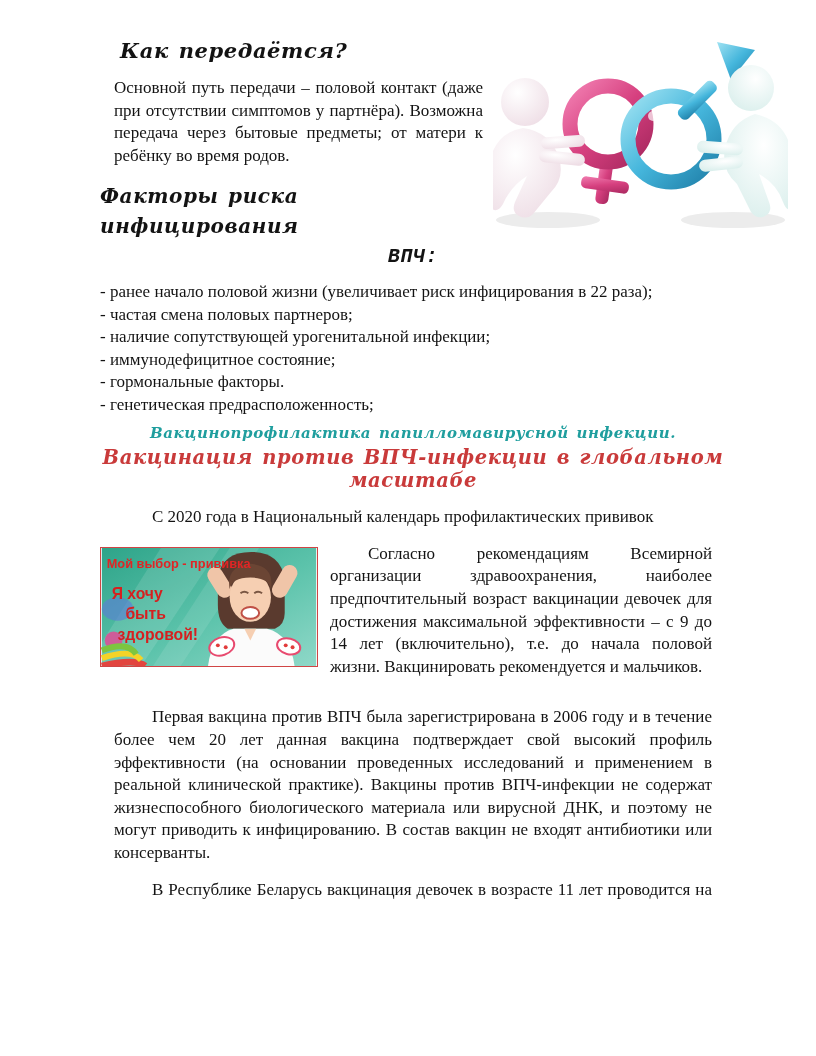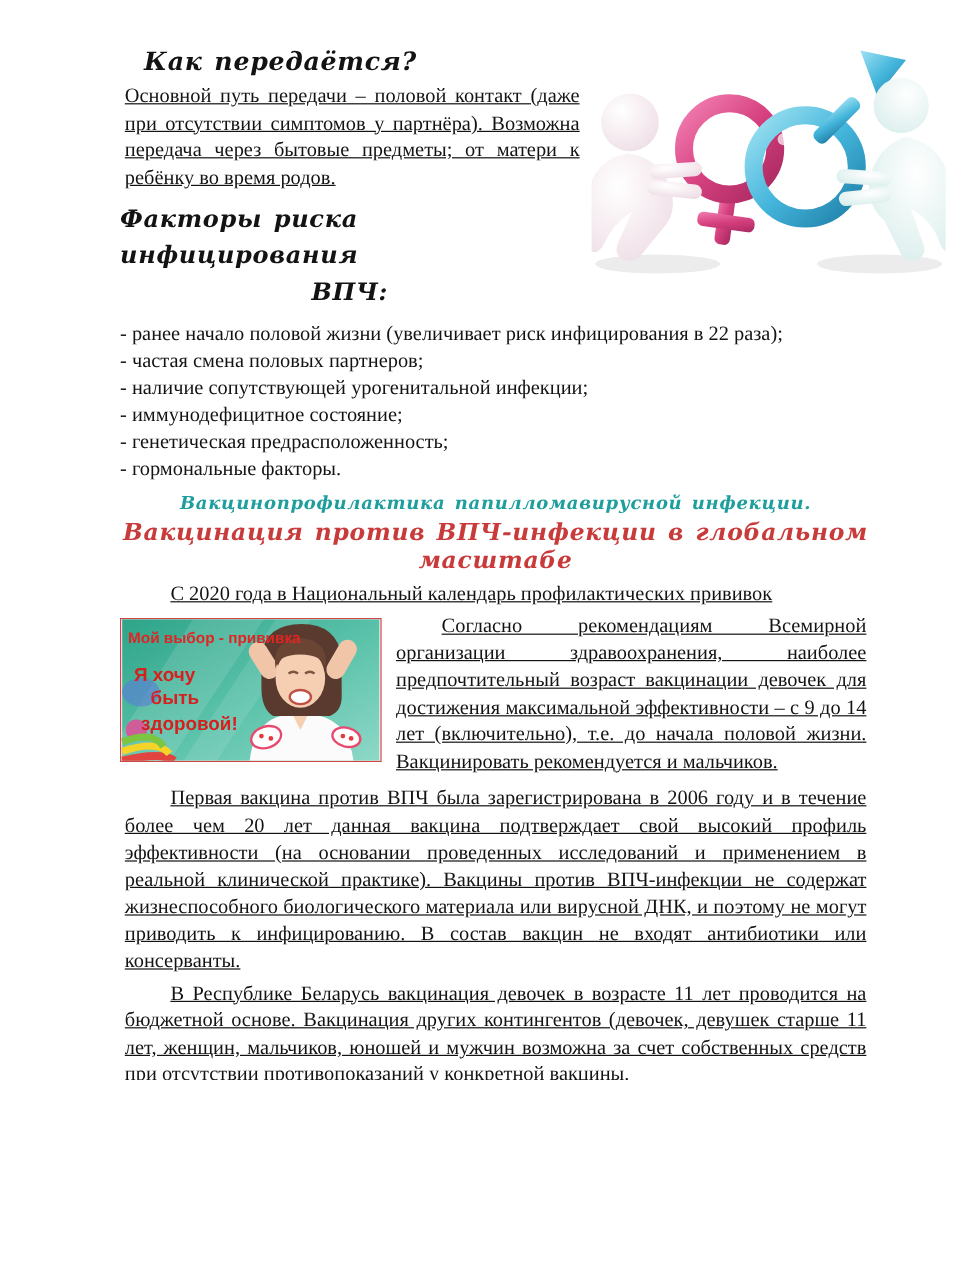--- a/index.html
+++ b/index.html
@@ -8,21 +8,21 @@
     width: 816px; height: 900px;
     margin: 0 auto;
     background: #ffffff;
     overflow: hidden;
     box-sizing: border-box;
     padding: 36px 90px 20px 100px;
     font-family: "Liberation Serif", serif;
     color: #131313;
   }
   .body-text { font-size: 17px; line-height: 1.33; text-align: justify; }
-  p { margin: 4px; text-decoration: underline; }
+  p { margin: 14px; }
   .indent { text-indent: 38px; }
 
   
   .script {
     font-family: "DejaVu Serif", serif;
     font-style: italic;
     font-weight: 700;
     letter-spacing: .6px;
     word-spacing: 2px;
   }
@@ -106,29 +106,29 @@
       <rect x="204" y="106" width="46" height="12" rx="6" fill="url(#figR)" transform="rotate(4 227 112)"></rect>
       <rect x="206" y="122" width="44" height="12" rx="6" fill="url(#figR)" transform="rotate(-6 228 128)"></rect>
     </g>
   </svg>
 
   <div class="script h-transmission" style="color: rgb(19, 19, 19);">Как передаётся?</div>
 
   <p class="body-text">Основной путь передачи – половой контакт (даже при отсутствии симптомов у партнёра). Возможна передача через бытовые предметы; от матери к ребёнку во время родов.</p>
 
   <div class="script h-risk" style="color: rgb(19, 19, 19);">Факторы риска инфицирования</div>
-  <div class="script h-risk-2" style="color: rgb(19, 19, 19);">ВПЧ:</div>
+  <div class="script h-risk-2" style="color: rgb(19, 19, 19); font-family: Liberation Mono, monospace;">ВПЧ:</div>
 
   <div class="risk-list">
     <div>- ранее начало половой жизни (увеличивает риск инфицирования в 22 раза);</div>
     <div>- частая смена половых партнеров;</div>
     <div>- наличие сопутствующей урогенитальной инфекции;</div>
     <div>- иммунодефицитное состояние;</div>
+    <div>- гормональные факторы.</div>
     <div>- генетическая предрасположенность;</div>
-    <div>- гормональные факторы.</div>
   </div>
 
   <div class="script h-teal" style="color: rgb(31, 158, 158);">Вакцинопрофилактика папилломавирусной инфекции.</div>
   <div class="script h-red" style="color: rgb(201, 58, 58);">Вакцинация против ВПЧ-инфекции в глобальном масштабе</div>
 
   <p class="body-text indent">С 2020 года в Национальный календарь профилактических прививок</p>
 
   <svg class="promo-photo" viewBox="0 0 218 120" xmlns="http://www.w3.org/2000/svg">
     <defs>
       <linearGradient id="tealBg" x1="0" y1="0" x2="1" y2="1">

